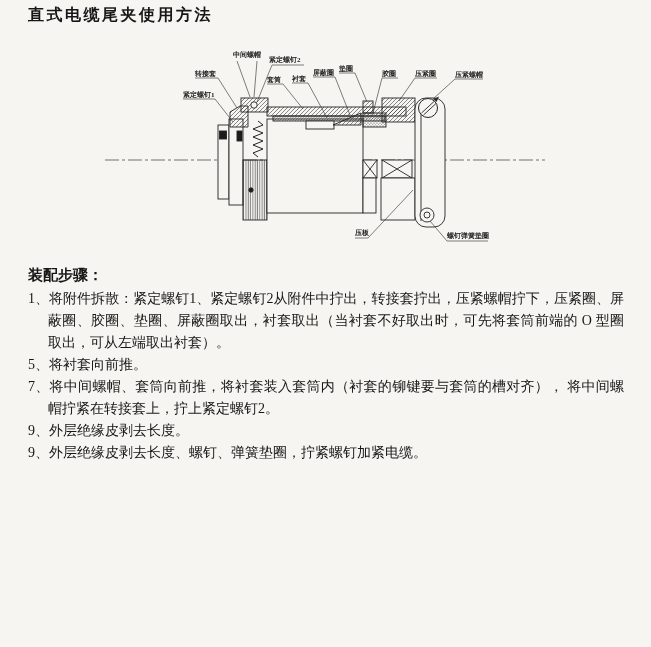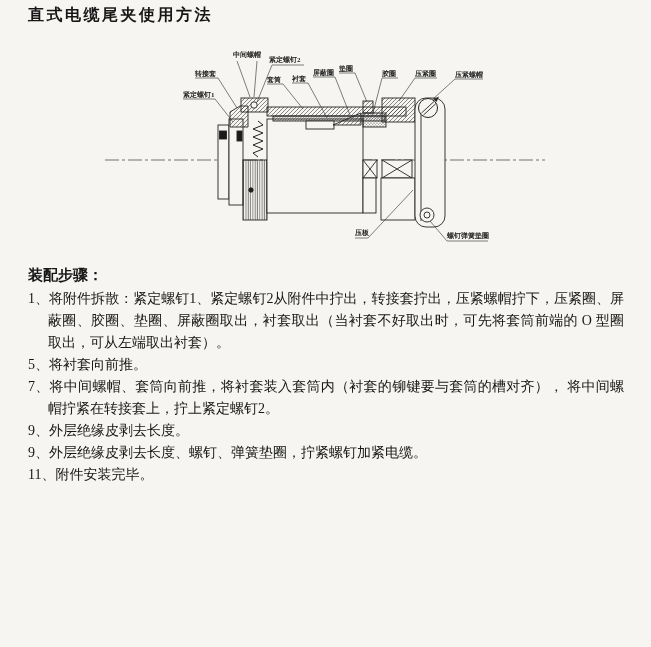--- a/index.html
+++ b/index.html
@@ -157,16 +157,15 @@
   </div>
 
   <div class="steps">
     <p class="steps-heading">装配步骤：</p>
 
     <p class="step"><span>1、</span><span>将附件拆散：紧定螺钉1、紧定螺钉2从附件中拧出，转接套拧出，压紧螺帽拧下，压紧圈、屏蔽圈、胶圈、垫圈、屏蔽圈取出，衬套取出（当衬套不好取出时，可先将套筒前端的 O 型圈取出，可从左端取出衬套）。</span></p>
     <p class="step"><span>5、</span><span>将衬套向前推。</span></p>
     <p class="step"><span>7、</span><span>将中间螺帽、套筒向前推，将衬套装入套筒内（衬套的铆键要与套筒的槽对齐）， 将中间螺帽拧紧在转接套上，拧上紧定螺钉2。</span></p>
     <p class="step"><span>9、</span><span>外层绝缘皮剥去长度。</span></p>
     <p class="step"><span>9、</span><span>外层绝缘皮剥去长度、螺钉、弹簧垫圈，拧紧螺钉加紧电缆。</span></p>
-    <p class="step"><span>11、</span><span>附件安装完毕。</span></p>
   </div>
 
 </div>
 
 </body></html>

